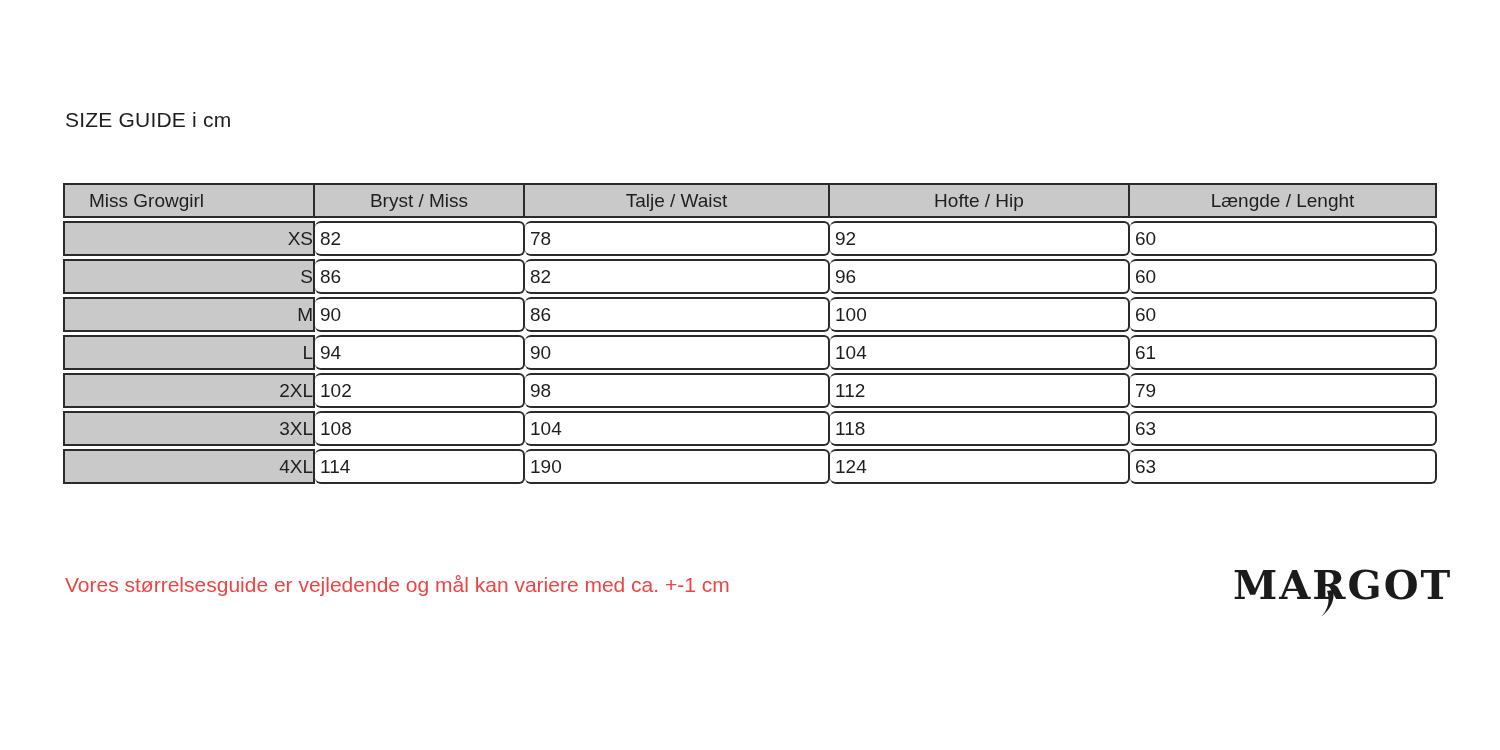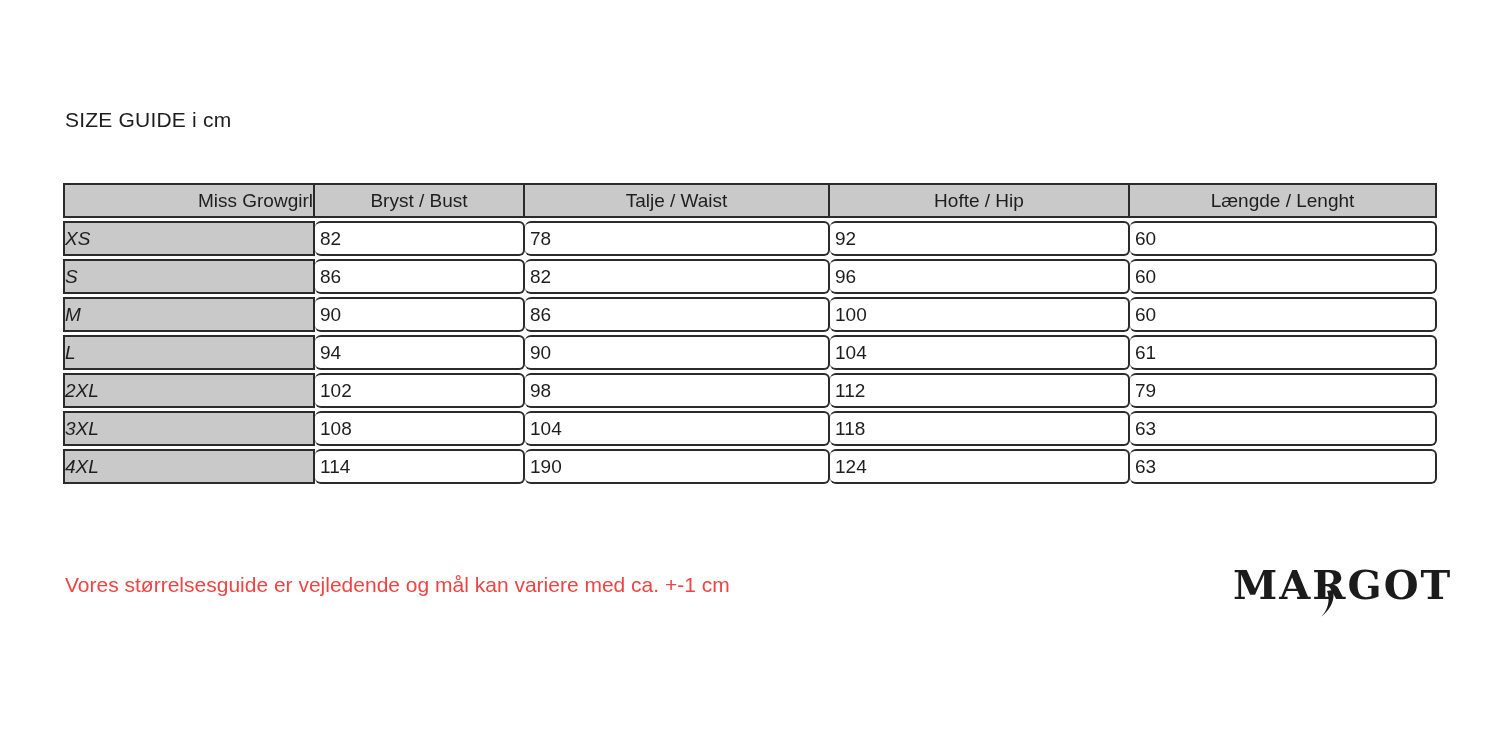--- a/index.html
+++ b/index.html
@@ -52,27 +52,26 @@
   }
   table.sg-table th:first-child,
   table.sg-table td:first-child {
     border-left-width: 2px;
   }
   table.sg-table th {
     background: #c9c9c9;
     text-align: center;
   }
   table.sg-table th.first-col {
-    text-align: right;
-    padding-left: 7px;
+    text-align: left;
+    padding-left: 24px;
   }
   table.sg-table td.size-col {
     background: #c9c9c9;
-    text-align: left;
-    font-style: italic;
+    text-align: right;
   }
   table.sg-table td.val-col {
     background: #ffffff;
     text-align: left;
     padding-left: 5px;
     border-radius: 6px;
   }
   .disclaimer {
     position: absolute;
     left: 65px;
@@ -117,21 +116,21 @@
       <colgroup>
         <col style="width:252px">
         <col style="width:210px">
         <col style="width:305px">
         <col style="width:300px">
         <col style="width:307px">
       </colgroup>
       <tbody>
         <tr>
           <th class="first-col">Miss Growgirl</th>
-          <th>Bryst / Bust</th>
+          <th>Bryst / Miss</th>
           <th>Talje / Waist</th>
           <th>Hofte / Hip</th>
           <th>Længde / Lenght</th>
         </tr>
         <tr>
           <td class="size-col">XS</td>
           <td class="val-col">82</td>
           <td class="val-col">78</td>
           <td class="val-col">92</td>
           <td class="val-col">60</td>

